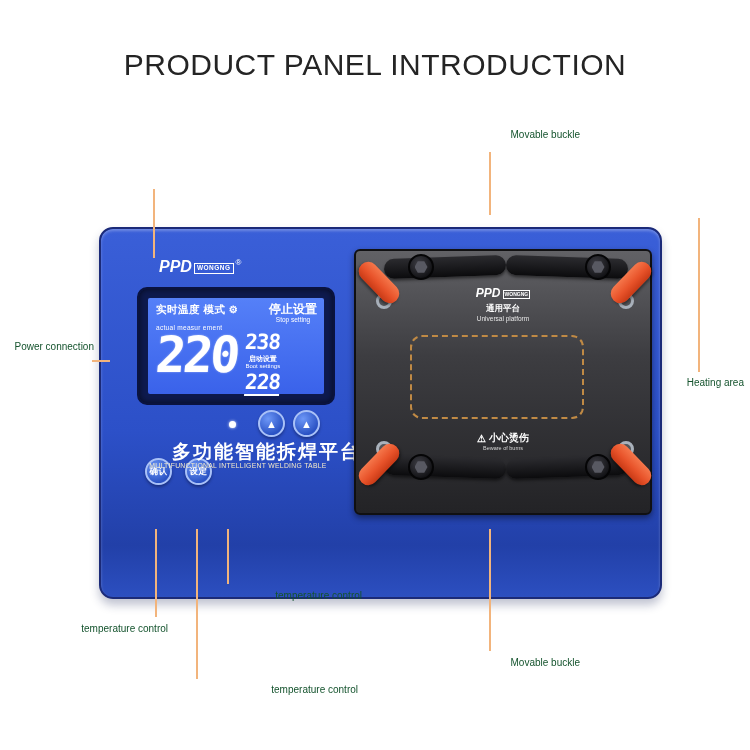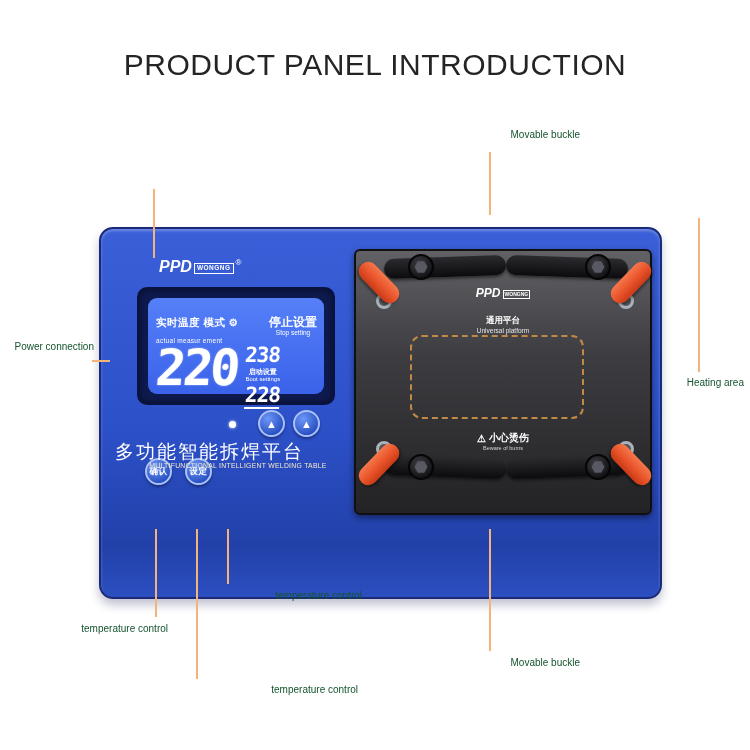--- a/index.html
+++ b/index.html
@@ -26,22 +26,22 @@
   .brand { position:absolute; left:58px; top:30px; display:flex; align-items:flex-start; gap:2px; color:#fff; }
   .brand .ppd { font-size:16px; font-weight:bold; font-style:italic; line-height:1; }
   .brand .box { font-size:6.5px; font-weight:bold; border:1px solid #fff; padding:1px 2px;
                 letter-spacing:0.5px; margin-top:4px; line-height:1; }
   .brand .reg { font-size:8px; line-height:1; }
 
   .bezel { position:absolute; left:36px; top:58px; width:198px; height:118px;
            background:#0e1a4e; border-radius:10px; border:2px solid #0a1340;
            box-shadow:inset 0 0 6px rgba(0,0,0,0.6); }
   .lcd { position:absolute; left:9px; top:9px; right:9px; bottom:9px;
-         background:linear-gradient(180deg,#5580f8,#3a62ea); border-radius:9px;
-         padding:18px 7px 4px 8px; color:#fff; }
+         background:linear-gradient(180deg,#5580f8,#3a62ea); border-radius:2px;
+         padding:5px 7px 4px 8px; color:#fff; }
   .lcd-top { display:flex; justify-content:space-between; align-items:flex-start; }
   .lcd-cn { font-size:10.5px; font-weight:bold; letter-spacing:0.5px; }
   .lcd-cn .gear { font-size:10px; }
   .lcd-stop { text-align:center; }
   .lcd-stop .cn { display:block; font-size:12px; font-weight:bold; line-height:1.1; }
   .lcd-stop .en { display:block; font-size:6.5px; line-height:1.1; }
   .lcd-actual { font-size:6.5px; margin-top:1px; letter-spacing:0.3px; }
   .lcd-main { display:flex; align-items:flex-start; margin-top:1px; }
   .big-temp { font-family:"DejaVu Sans Mono", monospace; font-size:50px; font-weight:bold;
               line-height:0.95; letter-spacing:-3px; transform:skewX(-5deg);
@@ -55,22 +55,22 @@
 
   .cbtn { position:absolute; width:27px; height:27px; border-radius:50%;
           background:radial-gradient(circle at 35% 30%, #6d97f7, #2a52c4 72%);
           border:2px solid #a9c1f7; color:#fff; display:flex; align-items:center;
           justify-content:center; box-shadow:0 2px 3px rgba(0,0,20,0.35); }
   .cbtn.cnb { font-size:8.5px; font-weight:bold; letter-spacing:0.5px;margin-top:48px; }
   .cbtn.tri { font-size:11px; }
   .led { position:absolute; width:7px; height:7px; border-radius:50%; background:#fff;
          box-shadow:0 0 3px rgba(255,255,255,0.9); }
 
-  .cn-name { position:absolute; left:14px; top:210px; width:246px; text-align:left;
-             font-size:19px; font-weight:normal; color:#fff; letter-spacing:2px; }
+  .cn-name { position:absolute; left:14px; top:210px; width:246px; text-align:right;
+             font-size:19px; font-weight:bold; color:#fff; letter-spacing:2px; }
   .en-name { position:absolute; left:14px; top:233px; width:246px; text-align:center;
              font-size:6.8px; color:#f6ecc9; letter-spacing:0.3px; }
 
   
   .platform { position:absolute; left:253px; top:20px; width:298px; height:266px;
               background:linear-gradient(180deg,#626266 0%,#3d3d41 40%,#232326 100%);
               border:2px solid #101012; border-radius:6px;
               box-shadow:0 3px 6px rgba(0,0,0,0.45); }
 
   .ring { position:absolute; width:16px; height:16px; border-radius:50%;
@@ -85,21 +85,21 @@
                  clip-path:polygon(25% 5%,75% 5%,100% 50%,75% 95%,25% 95%,0 50%); }
   .clamp { position:absolute; width:50px; height:19px; border-radius:10px;
            background:linear-gradient(180deg,#f5774b 0%,#e8532a 55%,#c93a16 100%);
            box-shadow:0 2px 3px rgba(0,0,0,0.45); }
 
   .plat-brand { position:absolute; left:0; top:36px; width:100%; text-align:center; color:#fff; }
   .plat-row { display:flex; justify-content:center; align-items:flex-start; gap:2px; }
   .plat-brand .ppd { font-size:12px; font-weight:bold; font-style:italic; line-height:1; }
   .plat-brand .box { font-size:5px; font-weight:bold; border:1px solid #fff; padding:0 1px;
                      margin-top:3px; line-height:1.3; }
-  .plat-brand .cn { display:block; font-size:8.5px; font-weight:bold; margin-top:16px; }
+  .plat-brand .cn { display:block; font-size:8.5px; font-weight:bold; margin-top:4px; }
   .plat-brand .en { display:block; font-size:6.5px; color:#e8e8e8; }
 
   .heat { position:absolute; left:54px; top:84px; width:174px; height:84px;
           border:2px dashed #c08a45; border-radius:12px; }
 
   .warn { position:absolute; left:0; top:180px; width:100%; text-align:center; color:#fff; }
   .warn .row { display:flex; justify-content:center; align-items:center; gap:3px;
                font-size:10px; font-weight:bold; }
   .warn .en { font-size:5.5px; color:#d6d6d6; }
 </style>

